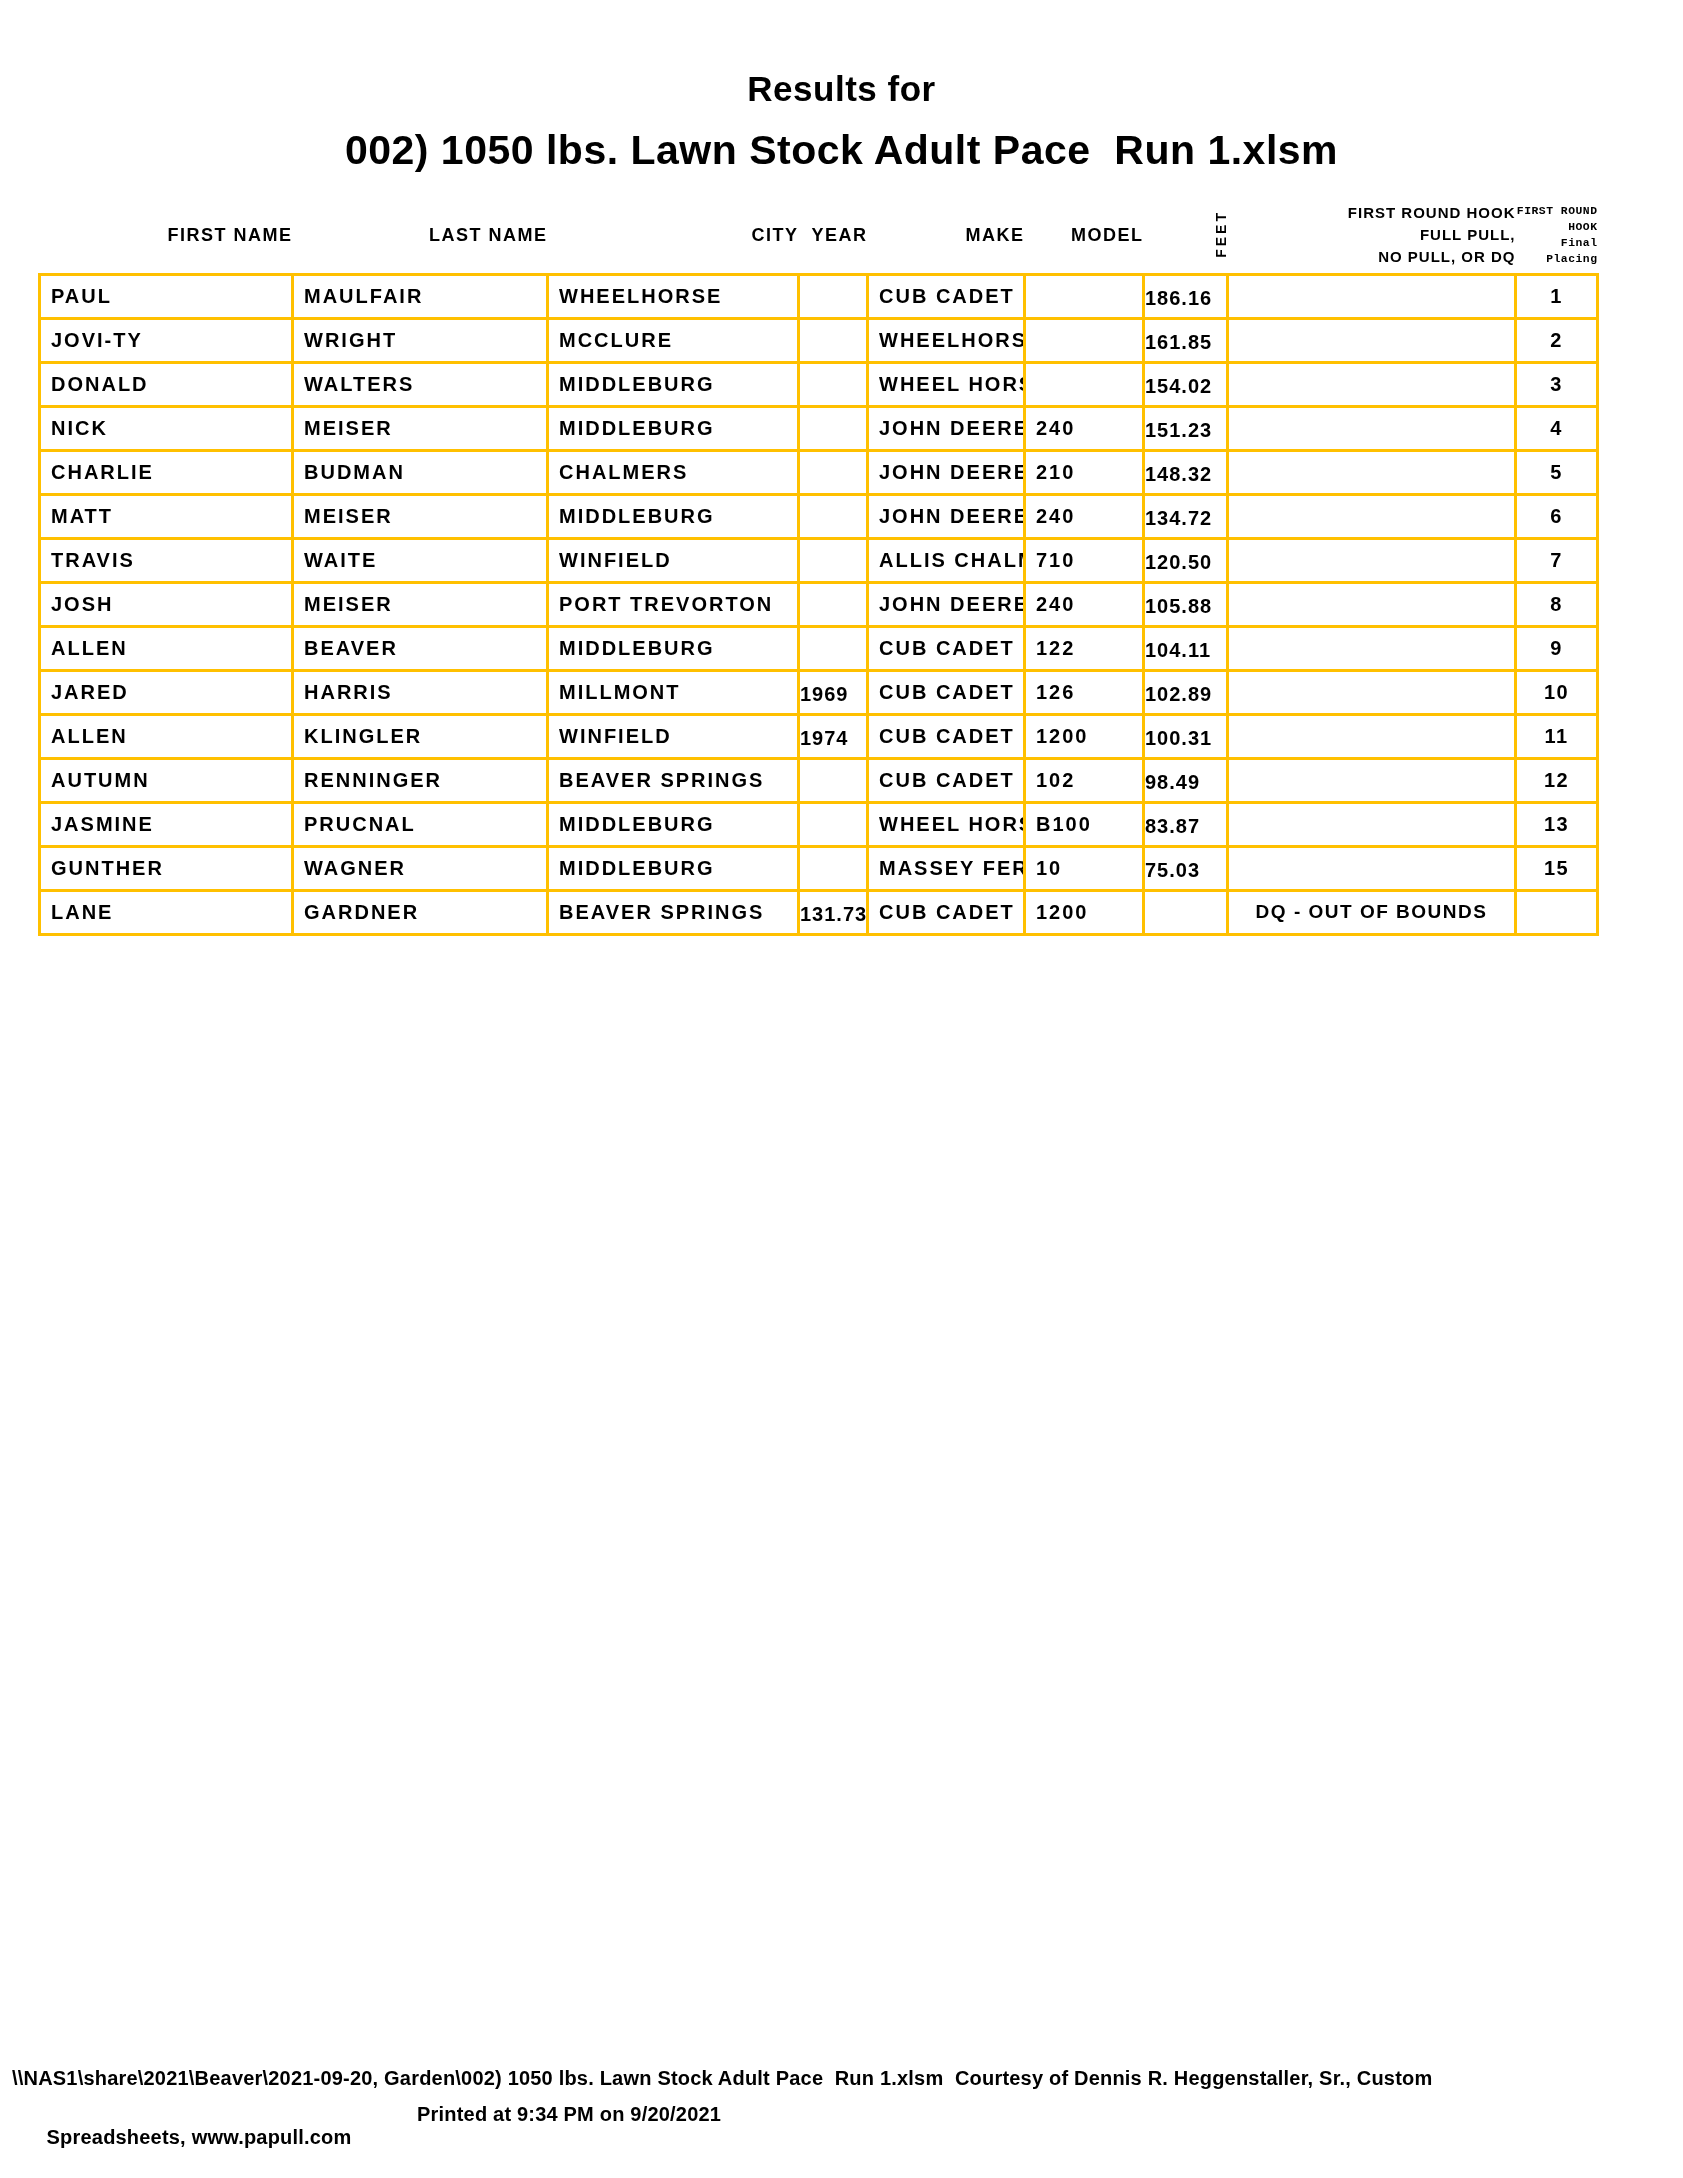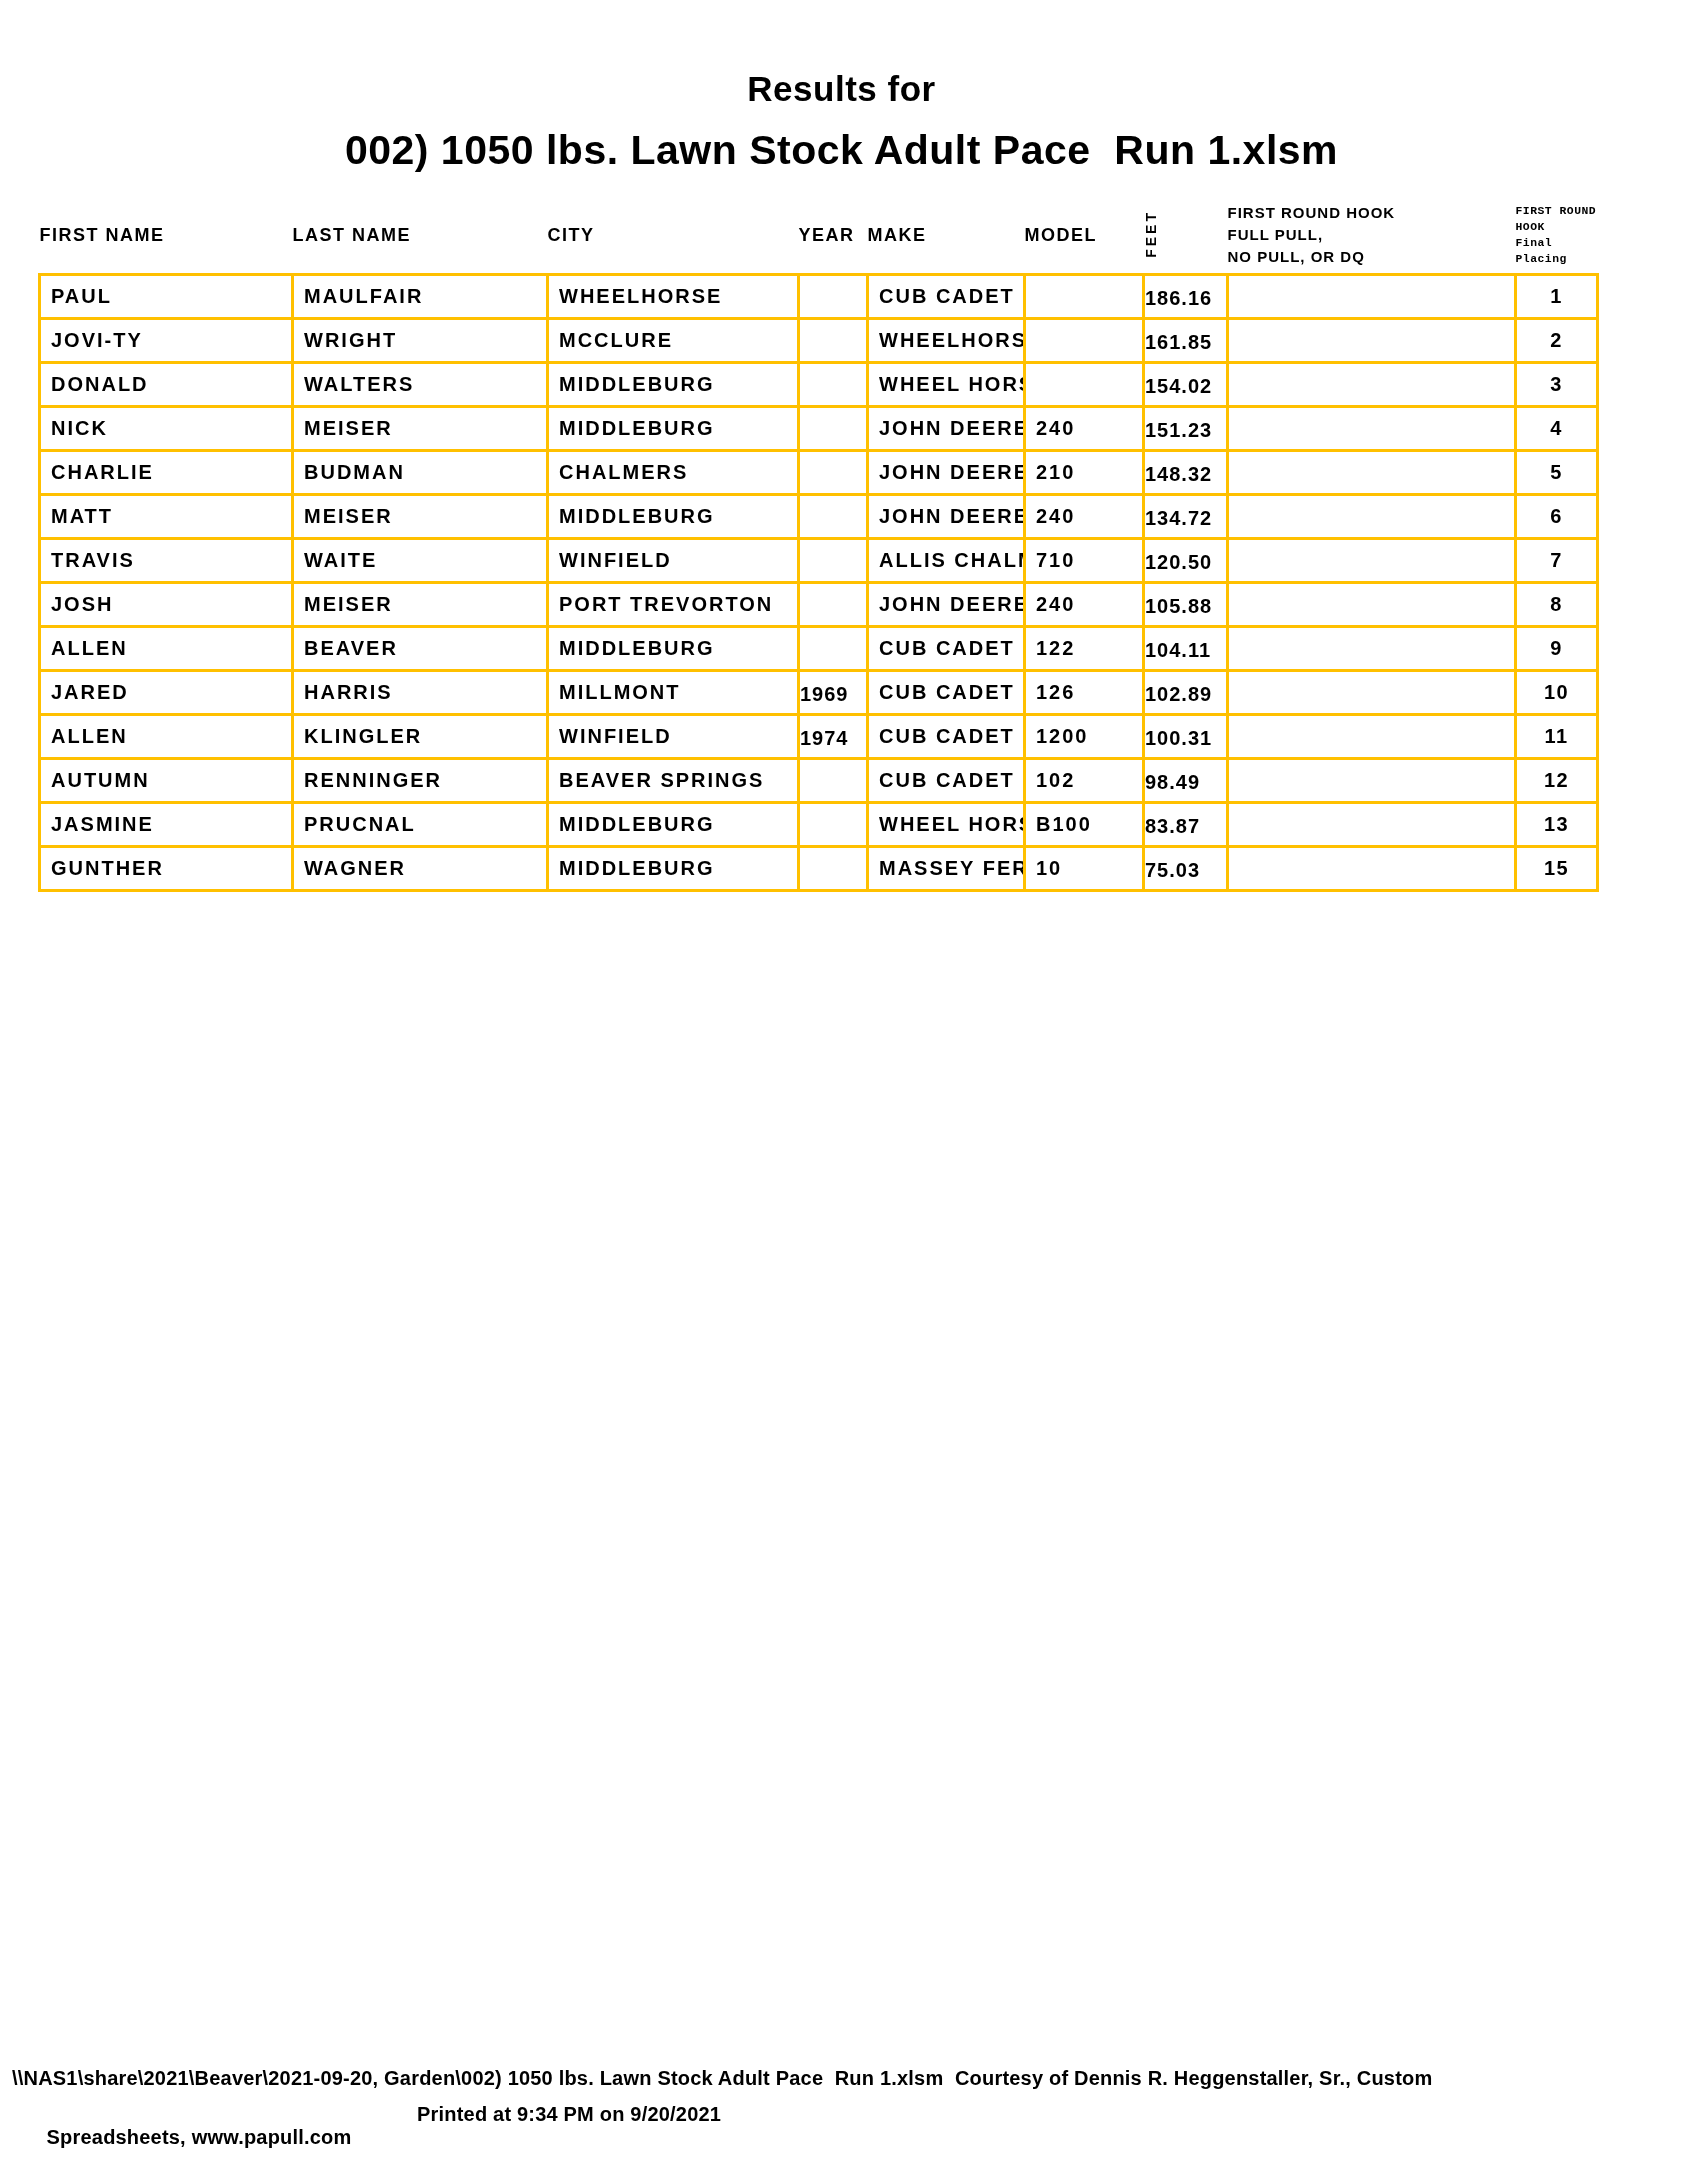--- a/index.html
+++ b/index.html
@@ -38,21 +38,21 @@
     left: 38px;
     top: 198px;
     border-collapse: collapse;
     table-layout: fixed;
     width: 1560px;
   }
   thead th {
     border: none;
     height: 76px;
     vertical-align: middle;
-    text-align: left;
+    text-align: right;
     font-size: 18px;
     letter-spacing: 1.5px;
     padding: 0;
   }
   thead th.hdr-hook { font-size: 15px; letter-spacing: 1px; line-height: 22px; }
   thead th.hdr-placing { font-size: 11.4px; letter-spacing: 0.5px; line-height: 16px; font-family: Liberation Mono, monospace; }
   thead th.hdr-feet { font-size: 14px; }
   .vertical-text {
     display: inline-block;
     writing-mode: vertical-rl;
@@ -287,20 +287,31 @@
           <td class="col-first_name">GUNTHER</td>
           <td class="col-last_name">WAGNER</td>
           <td class="col-city">MIDDLEBURG</td>
           <td class="col-year"></td>
           <td class="col-make">MASSEY FERGUSON</td>
           <td class="col-model">10</td>
           <td class="col-feet">75.03</td>
           <td class="col-hook"></td>
           <td class="col-placing">15</td>
         </tr>
+        <tr>
+          <td class="col-first_name">LANE</td>
+          <td class="col-last_name">GARDNER</td>
+          <td class="col-city">BEAVER SPRINGS</td>
+          <td class="col-year">131.73</td>
+          <td class="col-make">CUB CADET</td>
+          <td class="col-model">1200</td>
+          <td class="col-feet"></td>
+          <td class="col-hook">DQ - OUT OF BOUNDS</td>
+          <td class="col-placing"></td>
+        </tr>
       </tbody>
   </table>
 
   <div class="footer">
     <div class="footer-line1">\\NAS1\share\2021\Beaver\2021-09-20, Garden\002) 1050 lbs. Lawn Stock Adult Pace  Run 1.xlsm  Courtesy of Dennis R. Heggenstaller, Sr., Custom</div>
     <div class="footer-line2">
       <span>Spreadsheets, www.papull.com</span>
       <span class="print-info">Printed at 9:34 PM on 9/20/2021</span>
     </div>
   </div>

